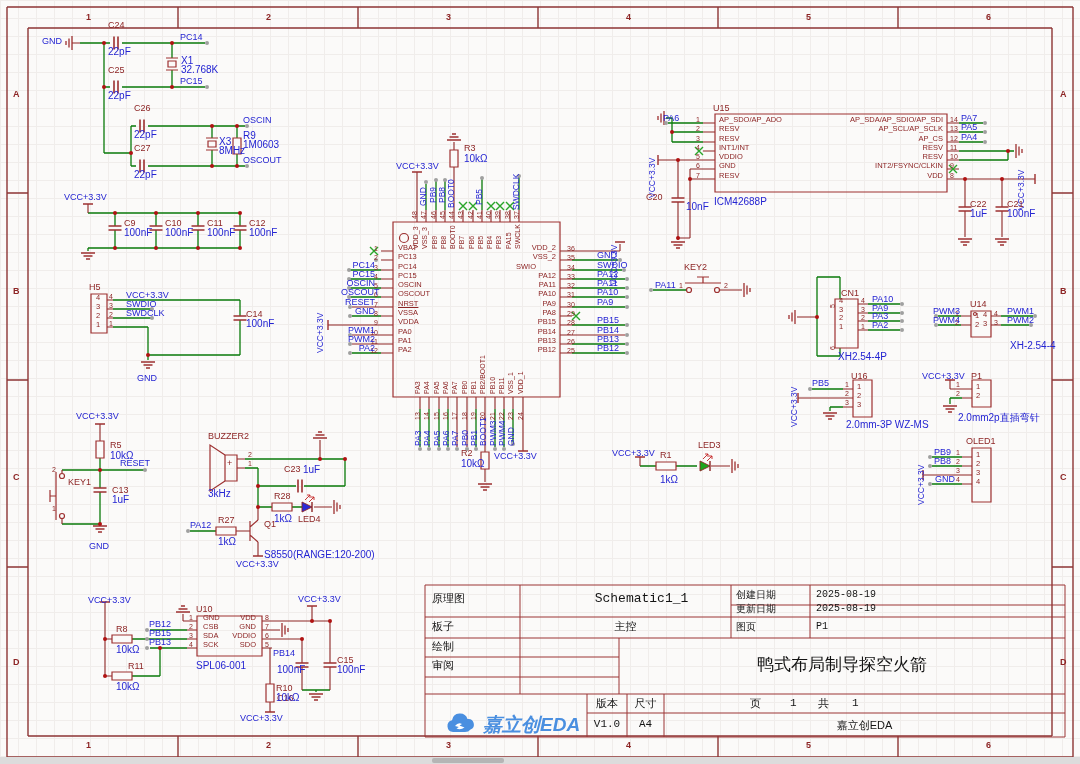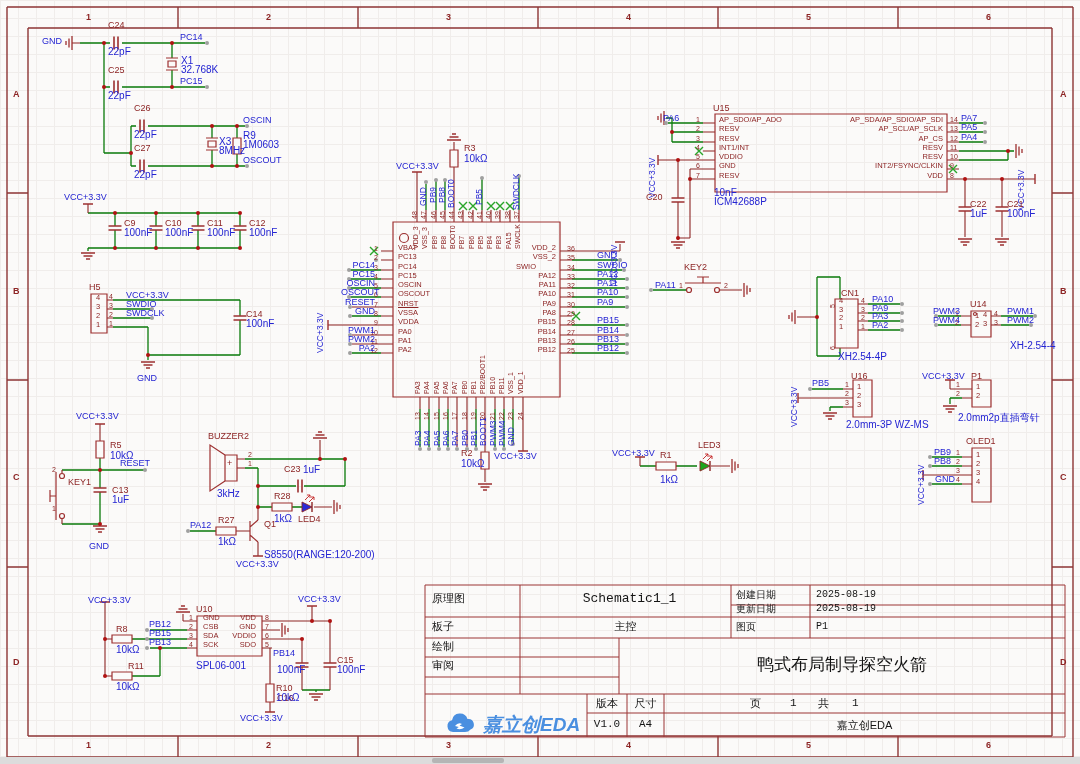--- a/index.html
+++ b/index.html
@@ -232,21 +232,21 @@
       <span class="lb d" style="left: 112px; top: 486px;">C13</span>
       <span class="lb v" style="left: 112px; top: 495px;">1uF</span>
       <span class="lb d" style="left: 68px; top: 478px;">KEY1</span>
       <span class="lb p" style="left: 52px; top: 466px;">2</span>
       <span class="lb p" style="left: 52px; top: 505px;">1</span>
       <span class="lb n" style="left: 89px; top: 542px;">GND</span>
       <span class="lb d" style="left: 208px; top: 432px;">BUZZER2</span>
       <span class="lb d" style="left: 227px; top: 459px;">+</span>
       <span class="lb p" style="left: 248px; top: 451px;">2</span>
       <span class="lb p" style="left: 248px; top: 460px;">1</span>
-      <span class="lb v" style="left: 208px; top: 489px; margin-left: 9px;">3kHz</span>
+      <span class="lb v" style="left: 208px; top: 489px;">3kHz</span>
       <span class="lb d" style="left: 284px; top: 465px;">C23</span>
       <span class="lb v" style="left: 303px; top: 465px;">1uF</span>
       <span class="lb d" style="left: 274px; top: 492px;">R28</span>
       <span class="lb v" style="left: 274px; top: 514px;">1kΩ</span>
       <span class="lb d" style="left: 298px; top: 515px;">LED4</span>
       <span class="lb n" style="left: 190px; top: 521px;">PA12</span>
       <span class="lb d" style="left: 218px; top: 516px;">R27</span>
       <span class="lb v" style="left: 218px; top: 537px;">1kΩ</span>
       <span class="lb d" style="left: 264px; top: 520px;">Q1</span>
       <span class="lb v" style="left: 264px; top: 550px;">S8550(RANGE:120-200)</span>
@@ -454,21 +454,21 @@
       <span class="lb i" style="left: 823px; top: 144px; width: 120px; text-align: right;">RESV</span>
       <span class="lb i" style="left: 823px; top: 153px; width: 120px; text-align: right;">RESV</span>
       <span class="lb i" style="left: 823px; top: 162px; width: 120px; text-align: right;">INT2/FSYNC/CLKIN</span>
       <span class="lb i" style="left: 823px; top: 172px; width: 120px; text-align: right;">VDD</span>
       <span class="lb n" style="left: 663px; top: 114px;">PA6</span>
       <span class="lb n" style="left: 961px; top: 114px;">PA7</span>
       <span class="lb n" style="left: 961px; top: 123px;">PA5</span>
       <span class="lb n" style="left: 961px; top: 133px;">PA4</span>
       <span class="lb nr" style="left: 648px; top: 198px;">VCC+3.3V</span>
       <span class="lb d" style="left: 646px; top: 193px;">C20</span>
-      <span class="lb v" style="left: 686px; top: 188px; padding-left: 28px;">10nF</span>
+      <span class="lb v" style="left: 686px; top: 202px;">10nF</span>
       <span class="lb v" style="left: 714px; top: 197px;">ICM42688P</span>
       <span class="lb nr" style="left: 1017px; top: 210px;">VCC+3.3V</span>
       <span class="lb d" style="left: 970px; top: 200px;">C22</span>
       <span class="lb v" style="left: 970px; top: 209px;">1uF</span>
       <span class="lb d" style="left: 1007px; top: 200px;">C21</span>
       <span class="lb v" style="left: 1007px; top: 209px;">100nF</span>
       <span class="lb d" style="left: 684px; top: 263px;">KEY2</span>
       <span class="lb n" style="left: 655px; top: 281px;">PA11</span>
       <span class="lb p" style="left: 679px; top: 282px;">1</span>
       <span class="lb p" style="left: 724px; top: 282px;">2</span>
@@ -533,21 +533,21 @@
       <span class="lb n" style="left: 935px; top: 475px;">GND</span>
       <span class="lb nr" style="left: 917px; top: 505px;">VCC+3.3V</span>
       <span class="lb n" style="left: 612px; top: 449px;">VCC+3.3V</span>
       <span class="lb d" style="left: 660px; top: 451px;">R1</span>
       <span class="lb v" style="left: 660px; top: 475px;">1kΩ</span>
       <span class="lb d" style="left: 698px; top: 441px;">LED3</span>
     </div>
 
   <div>
     <span class="tbt" style="left:432px;top:593px">原理图</span>
-    <span class="tbt mono ctr" style="left:508px;top:592px;width:243px;font-size:13px">Schematic1_1</span>
+    <span class="tbt mono ctr" style="left:520px;top:592px;width:243px;font-size:13px">Schematic1_1</span>
     <span class="tbt tbs" style="left:736px;top:590px">创建日期</span>
     <span class="tbt tbs mono" style="left:816px;top:590px">2025-08-19</span>
     <span class="tbt tbs" style="left:736px;top:604px">更新日期</span>
     <span class="tbt tbs mono" style="left:816px;top:604px">2025-08-19</span>
     <span class="tbt" style="left:432px;top:621px">板子</span>
     <span class="tbt ctr" style="left:520px;top:621px;width:211px">主控</span>
     <span class="tbt tbs" style="left:736px;top:622px">图页</span>
     <span class="tbt tbs mono" style="left:816px;top:622px">P1</span>
     <span class="tbt" style="left:432px;top:641px">绘制</span>
     <span class="tbt" style="left:432px;top:660px">审阅</span>

